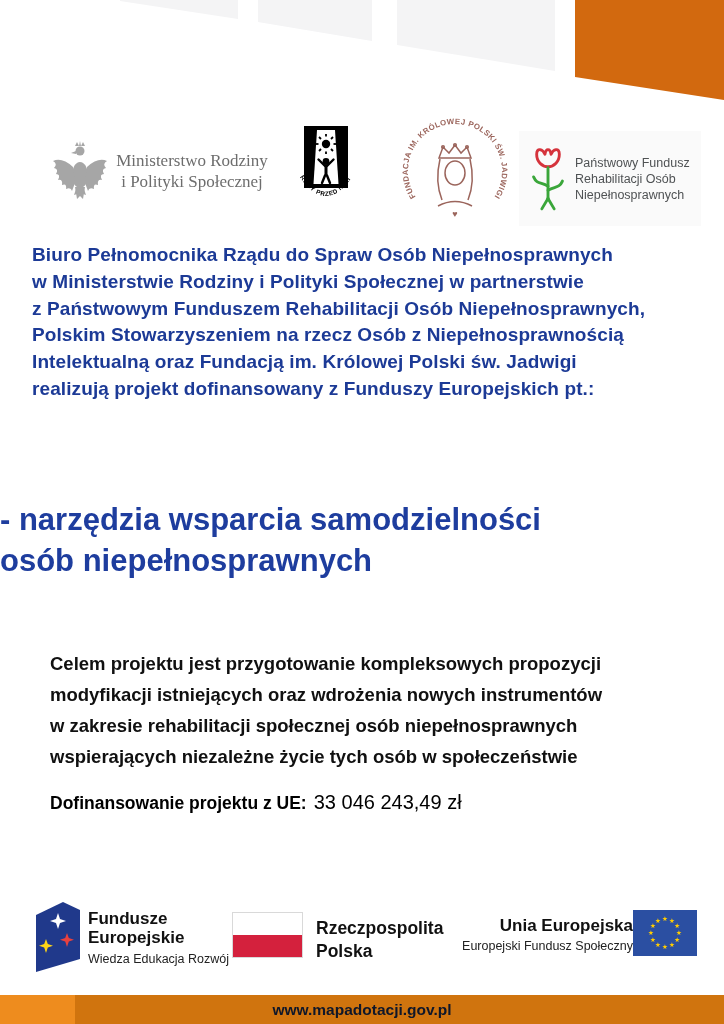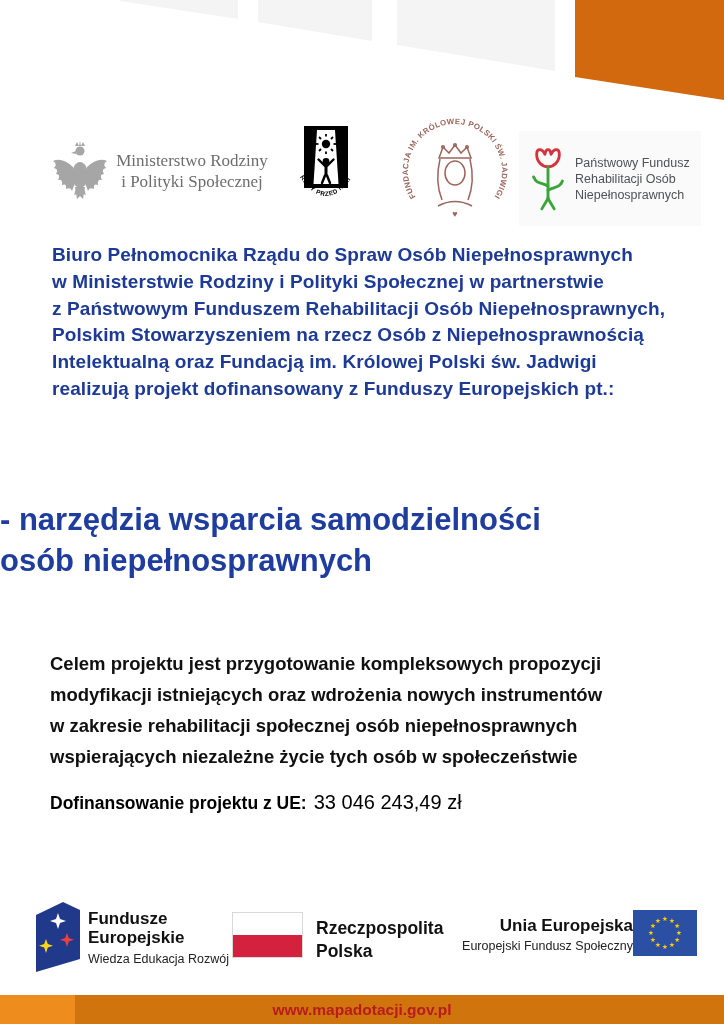--- a/index.html
+++ b/index.html
@@ -12,21 +12,21 @@
 
   
   .ministry-text{left:112px;top:150px;width:160px;text-align:center;
     font-family:"Liberation Serif",serif;font-size:17px;line-height:21px;color:#6d6d6d;
     white-space:pre-line;}
   .pfron-box{left:519px;top:131px;width:182px;height:95px;background:#fafafa;
     display:flex;align-items:center;}
   .pfron-text{font-size:12.5px;line-height:16px;color:#4f5254;white-space:pre-line;margin-left:6px;}
 
   
-  .intro{left:52px;top:242px;width:640px;font-size:19px;font-weight:700;line-height:26.8px;
+  .intro{left:32px;top:242px;width:640px;font-size:19px;font-weight:700;line-height:26.8px;
     color:#1c3a96;white-space:pre-line;letter-spacing:0.1px;}
 
   
   .title-main{left:0;top:436px;width:724px;text-align:center;color:#1e3d9e;
     font-variant:small-caps;font-weight:700;font-size:47px;letter-spacing:0px;}
   .title-sub{left:0;top:499px;width:609px;color:#1e3d9e;
     font-weight:700;font-size:31px;line-height:41px;white-space:pre-line;}
 
   
   .goal{left:50px;top:648px;width:620px;font-size:18.5px;font-weight:700;line-height:31px;
@@ -48,21 +48,21 @@
     white-space:pre-line;}
   .eu-text{left:428px;top:916px;width:205px;text-align:right;color:#111;}
   .eu-text .n{font-size:17px;font-weight:700;line-height:20px;}
   .eu-text .s{font-size:12.5px;font-weight:400;margin-top:3px;color:#222;}
   .eu-flag{left:633px;top:910px;}
 
   
   .bar{left:0;top:995px;width:724px;height:29px;background:#d0740e;}
   .bar-light{left:0;top:995px;width:75px;height:29px;background:#ee8c1e;}
   .bar-url{left:0;top:995px;width:724px;height:29px;line-height:29px;text-align:center;
-    color:#b91c1c;font-weight:700;font-size:15.5px;}
+    color:#0f172a;font-weight:700;font-size:15.5px;}
 </style>
 </head>
 <body>
 
 <div class="page">
 
   <svg class="abs topdeco" width="724" height="110" viewBox="0 0 724 110">
     <polygon points="120,0 238,0 238,19 120,1" fill="#f4f4f5"></polygon>
     <polygon points="258,0 372,0 372,41 258,22" fill="#f4f4f5"></polygon>
     <polygon points="397,0 555,0 555,71 397,45" fill="#f4f4f5"></polygon>

